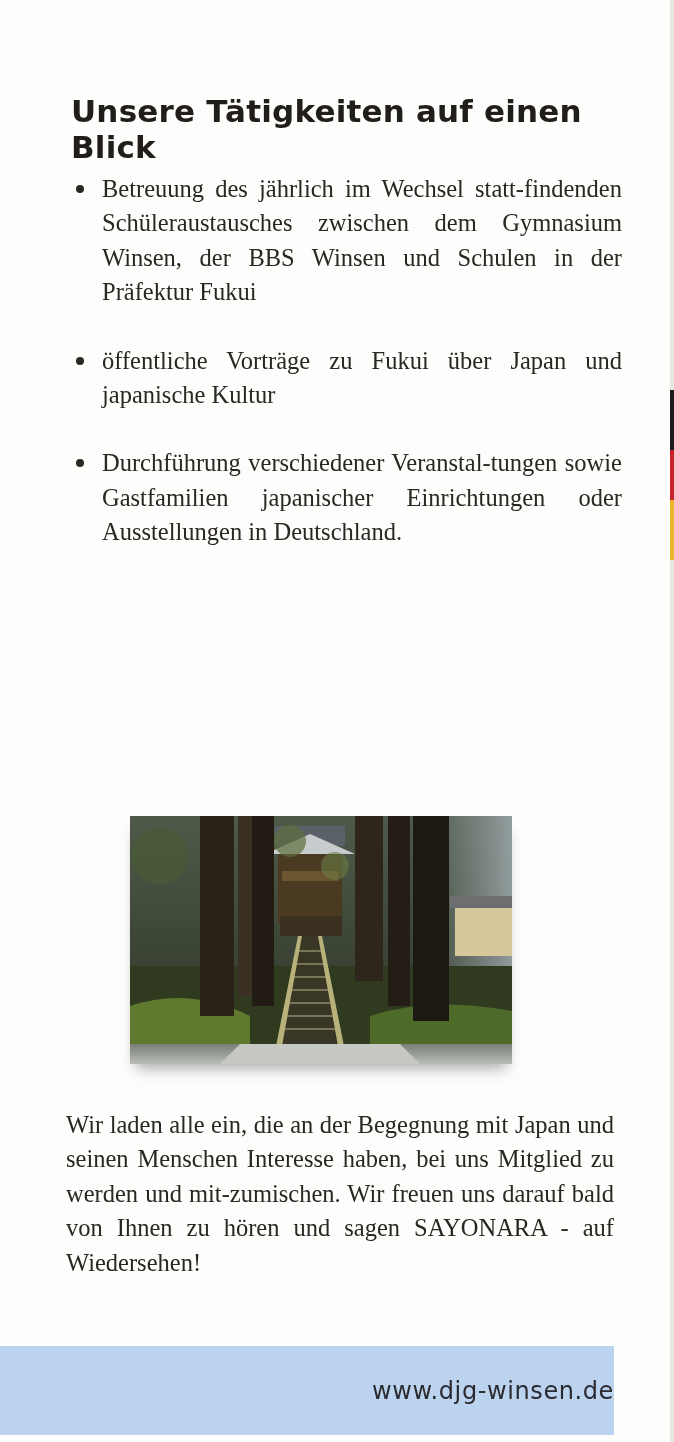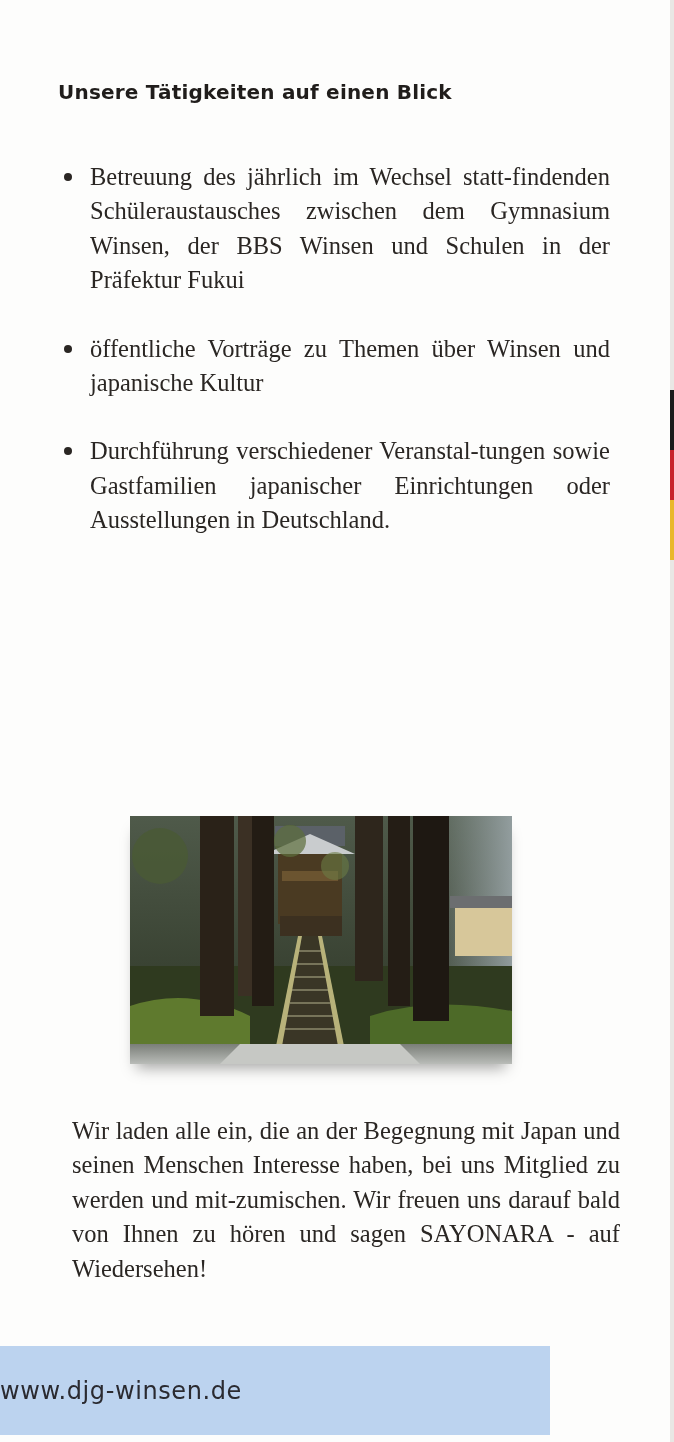--- a/index.html
+++ b/index.html
@@ -13,46 +13,46 @@
       position: absolute; top: 0; right: 0; width: 4px; height: 1442px;
       background: #e9e7e4;
     }
     .flag { position: absolute; right: 0; width: 4px; }
     .flag.black { top: 390px; height: 60px; background: #1b1b1b; }
     .flag.red   { top: 450px; height: 50px; background: #c8222a; }
     .flag.gold  { top: 500px; height: 60px; background: #e9b82a; }
     .heading {
       position: absolute; left: 58px; top: 80px; width: 570px;
       font-family: "DejaVu Sans", "Liberation Sans", sans-serif;
-      font-weight: bold; font-size: 20px; letter-spacing: 0.2px;
-      color: #201d1b; margin: 0;
+      font-weight: bold; font-size: 31px; letter-spacing: 0.2px;
+      color: #201d1b; margin: 13px;
     }
-    .list { position: absolute; left: 58px; top: 156px; width: 548px; margin: 4px; padding: 0; list-style: none; }
+    .list { position: absolute; left: 58px; top: 156px; width: 548px; margin: 16px; padding: 0; list-style: none; }
     .item { position: relative; padding-left: 28px; margin: 0 0 34px 0; }
     .bullet {
       position: absolute; left: 2px; top: 13px; width: 8px; height: 8px;
       border-radius: 50%; background: #2a2623;
     }
     .item-text {
       display: block; font-size: 24.5px; line-height: 34.4px;
       text-align: justify; hyphens: manual;
     }
     .photo {
       position: absolute; left: 130px; top: 816px; width: 382px; height: 248px;
       box-shadow: 0 10px 14px -6px rgba(0,0,0,0.35);
       overflow: hidden;
     }
     .closing {
       position: absolute; left: 58px; top: 1100px; width: 548px;
-      font-size: 24.5px; line-height: 34.4px; text-align: justify; margin: 14px;
+      font-size: 24.5px; line-height: 34.4px; text-align: justify; margin: 8px;
     }
     .footer {
-      position: absolute; left: 0; top: 1346px; width: 550px; height: 89px;
+      position: absolute; left: 0; top: 1346px; width: 614px; height: 89px;
       background: #bcd3ef;
-      display: flex; align-items: center; justify-content: flex-start;
+      display: flex; align-items: center; justify-content: flex-end;
     }
     .url {
       font-family: "DejaVu Sans", "Liberation Sans", sans-serif;
       font-size: 24px; color: #2a2a30; letter-spacing: 0.6px; text-decoration: none;
     }
   </style>
 </head>
 <body>
 
 <div class="edge"></div>
@@ -62,21 +62,21 @@
 
 <h2 class="heading">Unsere Tätigkeiten auf einen Blick</h2>
 
 <ul class="list">
   <li class="item">
     <span class="bullet"></span>
     <span class="item-text">Betreuung des jährlich im Wechsel statt-findenden Schüleraustausches zwischen dem Gymnasium Winsen, der BBS Winsen und Schulen in der Präfektur Fukui</span>
   </li>
   <li class="item">
     <span class="bullet"></span>
-    <span class="item-text">öffentliche Vorträge zu Themen über Winsen und japanische Kultur</span>
+    <span class="item-text">öffentliche Vorträge zu Fukui über Japan und japanische Kultur</span>
   </li>
   <li class="item">
     <span class="bullet"></span>
     <span class="item-text">Durchführung verschiedener Veranstal-tungen sowie Gastfamilien japanischer Einrichtungen oder Ausstellungen in Deutschland.</span>
   </li>
 </ul>
 
 <div class="photo" aria-label="Tempelweg mit Treppe zwischen hohen Zedern in Japan">
   <svg width="382" height="248" viewBox="0 0 382 248" xmlns="http://www.w3.org/2000/svg">
     <defs>

